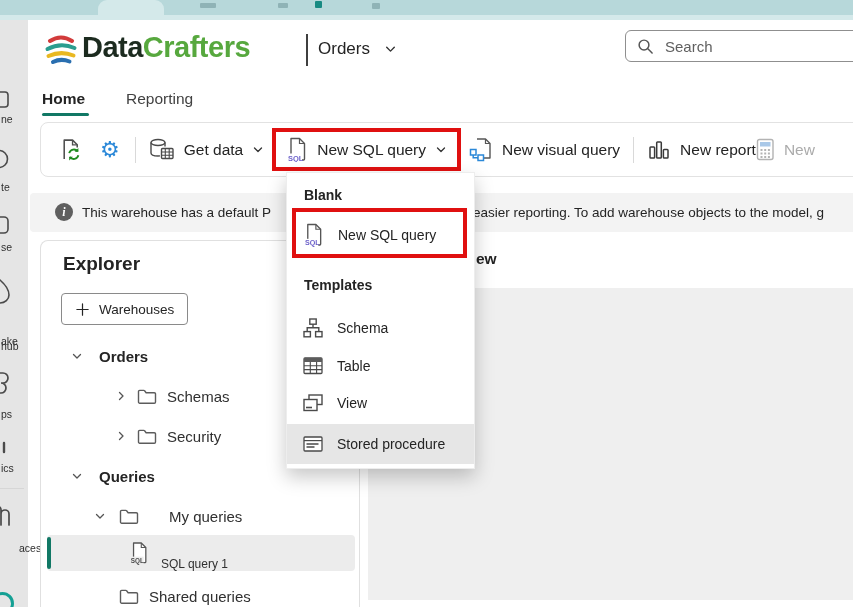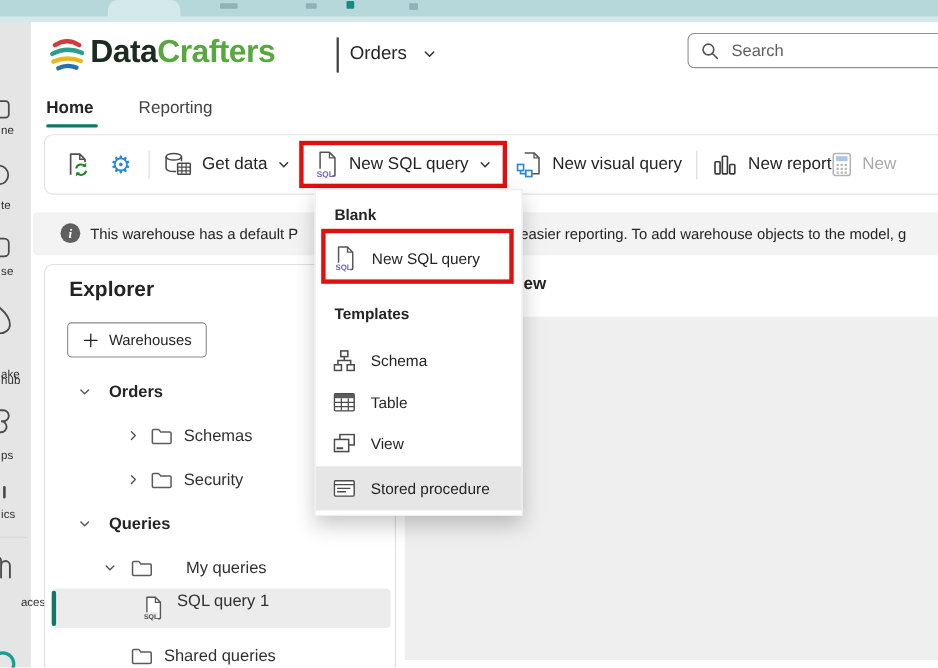--- a/index.html
+++ b/index.html
@@ -384,21 +384,21 @@
     <div class="sel-row">
       <span class="sel-bar"></span>
       <span style="position:absolute;left:82px;top:6px;">
         <svg width="20" height="24" viewBox="0 0 22 25">
           <path d="M5 1.5 h8.5 l5 5 V22 a1 1 0 0 1 -1 1 H6 a1 1 0 0 1 -1 -1 Z" fill="#fff" stroke="#555" stroke-width="1.4" stroke-linejoin="round"></path>
           <path d="M13.5 1.5 v5 h5" fill="none" stroke="#555" stroke-width="1.2"></path>
           <rect x="1.5" y="16.5" width="14.5" height="8" fill="#ececec"></rect>
           <text x="2" y="23.5" font-size="7" font-weight="bold" fill="#4a4a4a" font-family="Liberation Sans,sans-serif">SQL</text>
         </svg>
       </span>
-      <span style="position:absolute;left:114px;top:3px;font-size:15px;color:#303030;">SQL query 1</span>
+      <span style="position:absolute;left:114px;top:22px;font-size:12px;color:#303030;">SQL query 1</span>
     </div>
 
     <div class="tree-row" style="top:336px;">
       <span class="fold" style="left:78px;">
         <svg width="20" height="17" viewBox="0 0 20 17">
             <path d="M1.5 14 V3.6 a1.2 1.2 0 0 1 1.2 -1.2 h4.1 a1 1 0 0 1 .8 .4 l1.5 1.9 h8.2 a1.2 1.2 0 0 1 1.2 1.2 v8.1 a1.2 1.2 0 0 1 -1.2 1.2 H2.7 a1.2 1.2 0 0 1 -1.2 -1.2 Z" fill="none" stroke="#5c5c5c" stroke-width="1.4"></path>
           </svg>
       </span>
       <span class="tlabel" style="left:108px;">Shared queries</span>
     </div>

